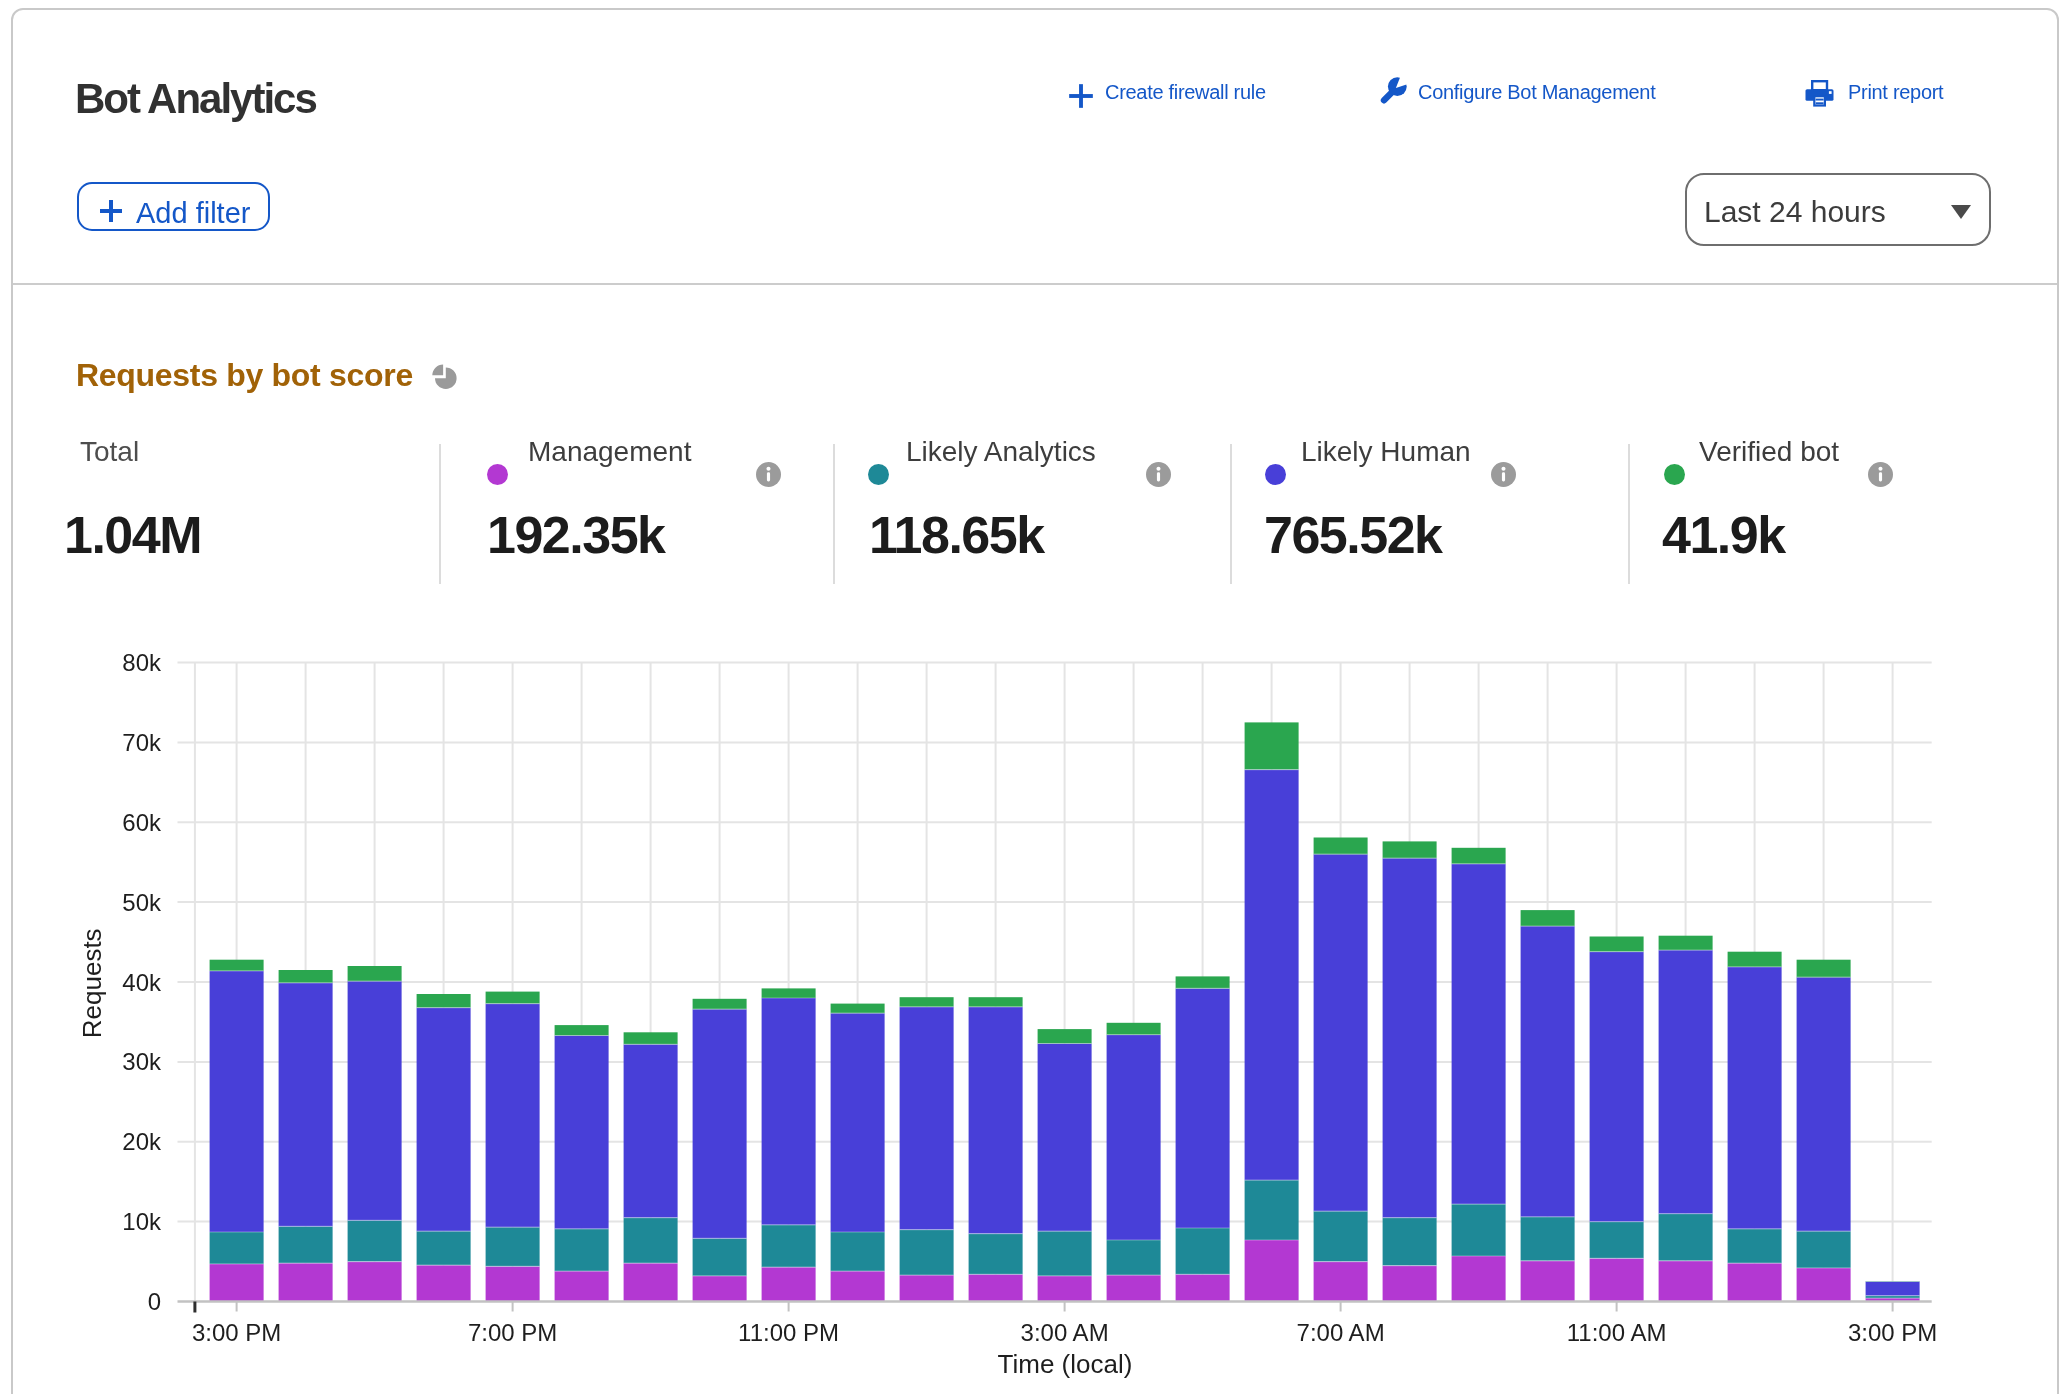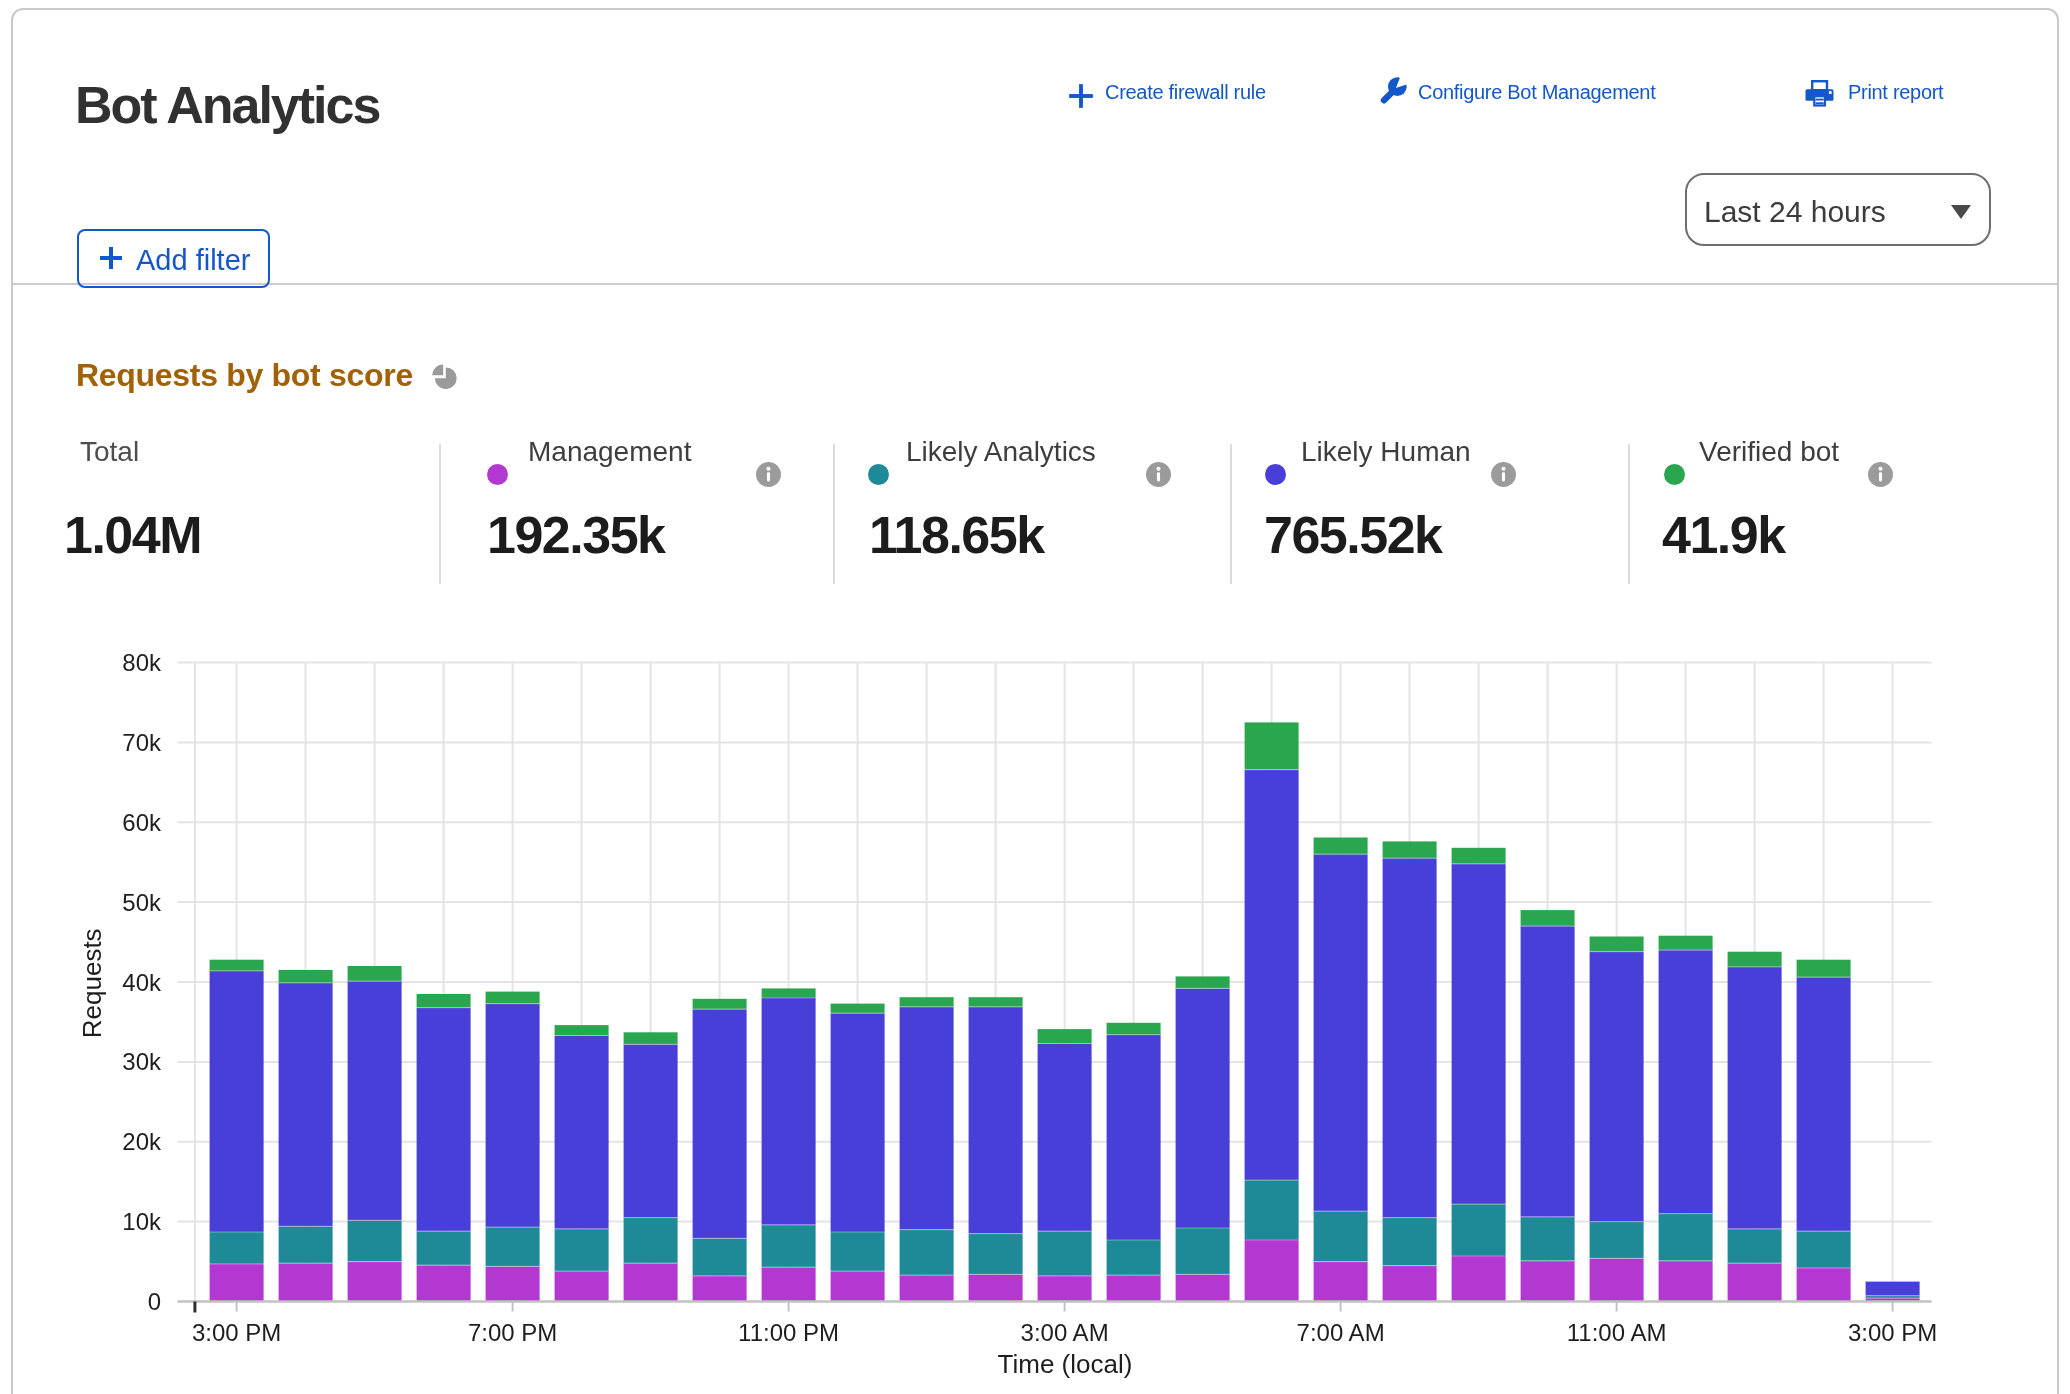--- a/index.html
+++ b/index.html
@@ -1,20 +1,20 @@
 <!DOCTYPE html>
 <html><head><meta charset="utf-8">
 <style>
   * { margin:0; padding:0; box-sizing:border-box; }
   html,body { width:2070px; height:1394px; overflow:hidden; background:#fff; font-family:"Liberation Sans",sans-serif; }
   .card { position:absolute; left:11px; top:8px; width:2048px; height:1600px; border:2px solid #c9c9c9; border-radius:12px; background:#fff; }
   .hdr { position:absolute; left:0; top:0; width:100%; height:275px; border-bottom:2px solid #ccc; }
-  .title { position:absolute; left:62px; top:65px; font-size:52px; font-weight:bold; letter-spacing:-2px; color:#313131; }
+  .title { position:absolute; left:62px; top:65px; font-size:42px; font-weight:bold; letter-spacing:-2px; color:#313131; }
   .link { position:absolute; top:81px; font-size:20px; color:#1457c8; letter-spacing:-0.3px; }
-  .addf { position:absolute; left:64px; top:172px; width:193px; height:59px; border:2.5px solid #1457c8; border-radius:8px;margin-top:47px; }
+  .addf { position:absolute; left:64px; top:172px; width:193px; height:49px; border:2.5px solid #1457c8; border-radius:15px; }
   .addf span { position:absolute; left:57px; top:13px; font-size:29px; color:#1457c8; }
   .sel { position:absolute; left:1672px; top:163px; width:306px; height:73px; border:2px solid #6e6e6e; border-radius:19px; }
   .sel span { position:absolute; left:17px; top:20px; font-size:30px; color:#3c3c3c; }
   .h2 { position:absolute; left:76px; top:357px; font-size:32px; font-weight:bold; letter-spacing:-0.3px; color:#a16207; }
   .slabel { position:absolute; top:438px; font-size:28px; line-height:28px; color:#3d3d3d; }
   .sval { position:absolute; top:509px; font-size:52px; line-height:52px; font-weight:bold; color:#1c1c1c; letter-spacing:-1.5px; }
 </style></head>
 <body>
 <div class="card">
   <div class="hdr"></div>

